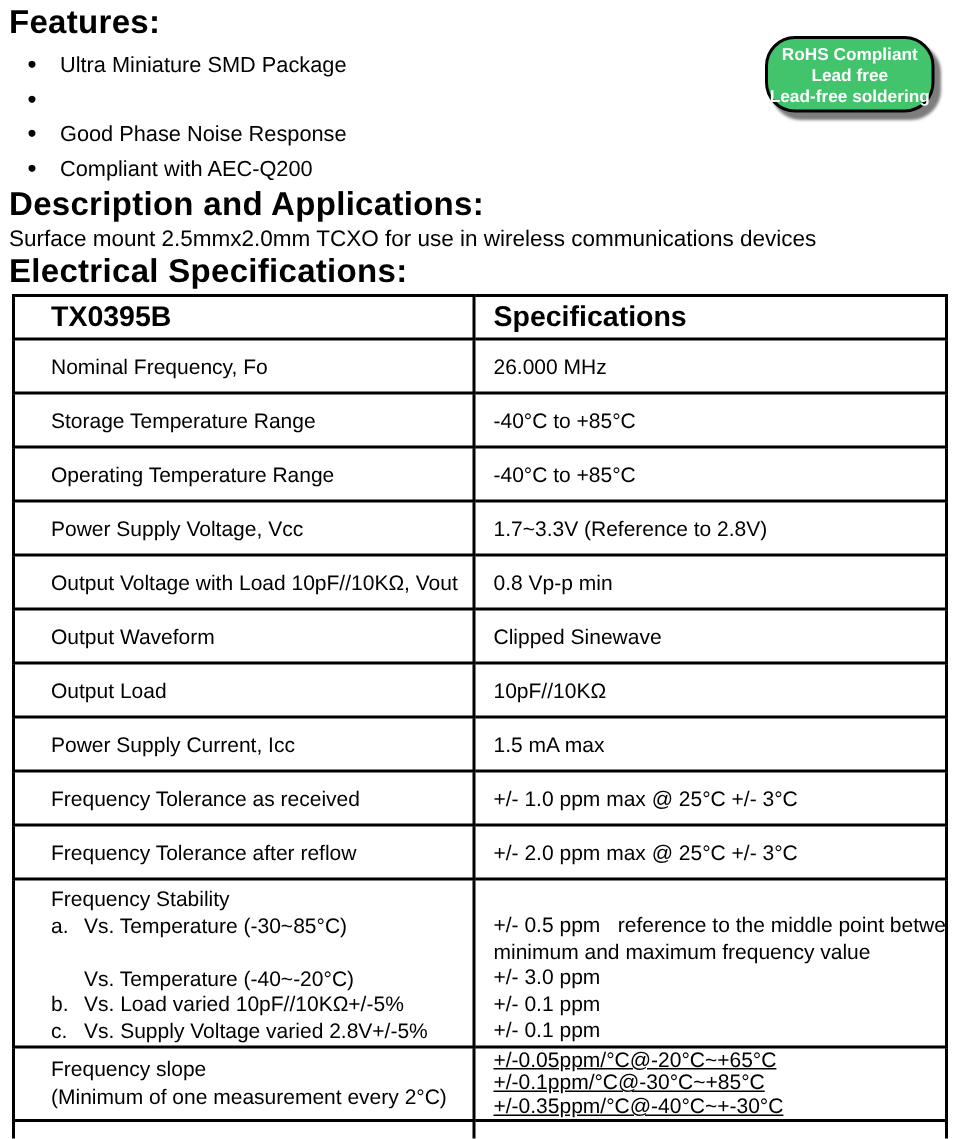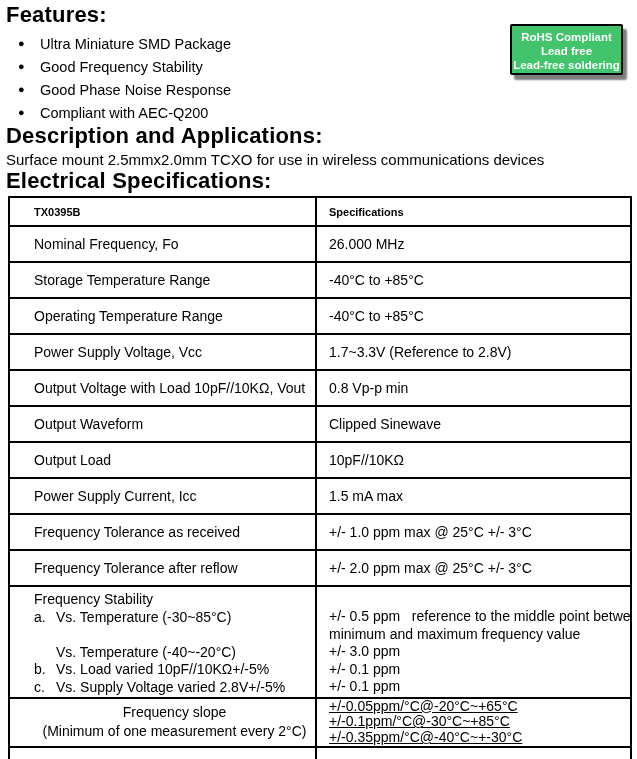--- a/index.html
+++ b/index.html
@@ -26,21 +26,21 @@
   .bullet-dot {
     width: 34px; padding-left: 12px; font-size: 11px; line-height: 1;
     flex: none;
   }
 
   .rohs-badge {
     position: absolute; left: 510px; top: 24px;
     width: 113px; height: 51px;
     background: #41c46c;
     border: 2px solid #000000;
-    border-radius: 2px;
+    border-radius: 20px;
     box-shadow: 4px 5px 2px #7d7d7d;
     text-align: center;
     padding-top: 4px;
   }
   .rohs-badge .badge-line {
     color: #ffffff; font-weight: bold; font-size: 11.5px; line-height: 14px;
     white-space: nowrap;
   }
 
   .desc-heading { margin-top: 18px; }
@@ -57,48 +57,47 @@
   .spec-table col.c2 { width: 315px; }
   .spec-table th, .spec-table td {
     border: 2px solid #000000;
     font-size: 14px;
     vertical-align: middle;
     padding: 0 0 0 24px;
     text-align: left;
     overflow: hidden;
   }
   .spec-table td.spec-col, .spec-table th.spec-col { padding-left: 12px; }
-  .spec-table th { font-size: 11px; font-weight: bold; height: 29px; }
+  .spec-table th { font-size: 19px; font-weight: bold; height: 29px; }
   .spec-table tr.simple-row td { height: 36px; }
   tr.stability-row td { height: 109px; vertical-align: top; padding-top: 4px; }
   tr.stability-row td.spec-col { padding-top: 21px; padding-right: 0; }
   .fs-line { display: flex; line-height: 17.6px; min-height: 17.6px; }
   .fs-label { width: 22px; flex: none; }
   .spec-line { line-height: 17.6px; min-height: 17.6px; }
   .clip-line { white-space: nowrap; overflow: hidden; }
   tr.slope-row td { height: 49px; }
-  .slope-param-line { line-height: 19px; text-align: center; }
+  .slope-param-line { line-height: 19px; }
   tr.slope-row td.spec-col { vertical-align: middle; }
   .slope-spec-line { line-height: 15.8px; text-decoration: underline; }
 </style>
 </head>
 <body>
 
 <div class="page">
 
   <h1 class="doc-heading features-heading">Features:</h1>
 
   <ul class="features-list">
     <li>
       <span class="bullet-dot">●</span>
       <span>Ultra Miniature SMD Package</span>
     </li>
     <li>
       <span class="bullet-dot">●</span>
-      <span>Good Frequency Stability</span>
     </li>
     <li>
       <span class="bullet-dot">●</span>
       <span>Good Phase Noise Response</span>
     </li>
     <li>
       <span class="bullet-dot">●</span>
       <span>Compliant with AEC-Q200</span>
     </li>
   </ul>

